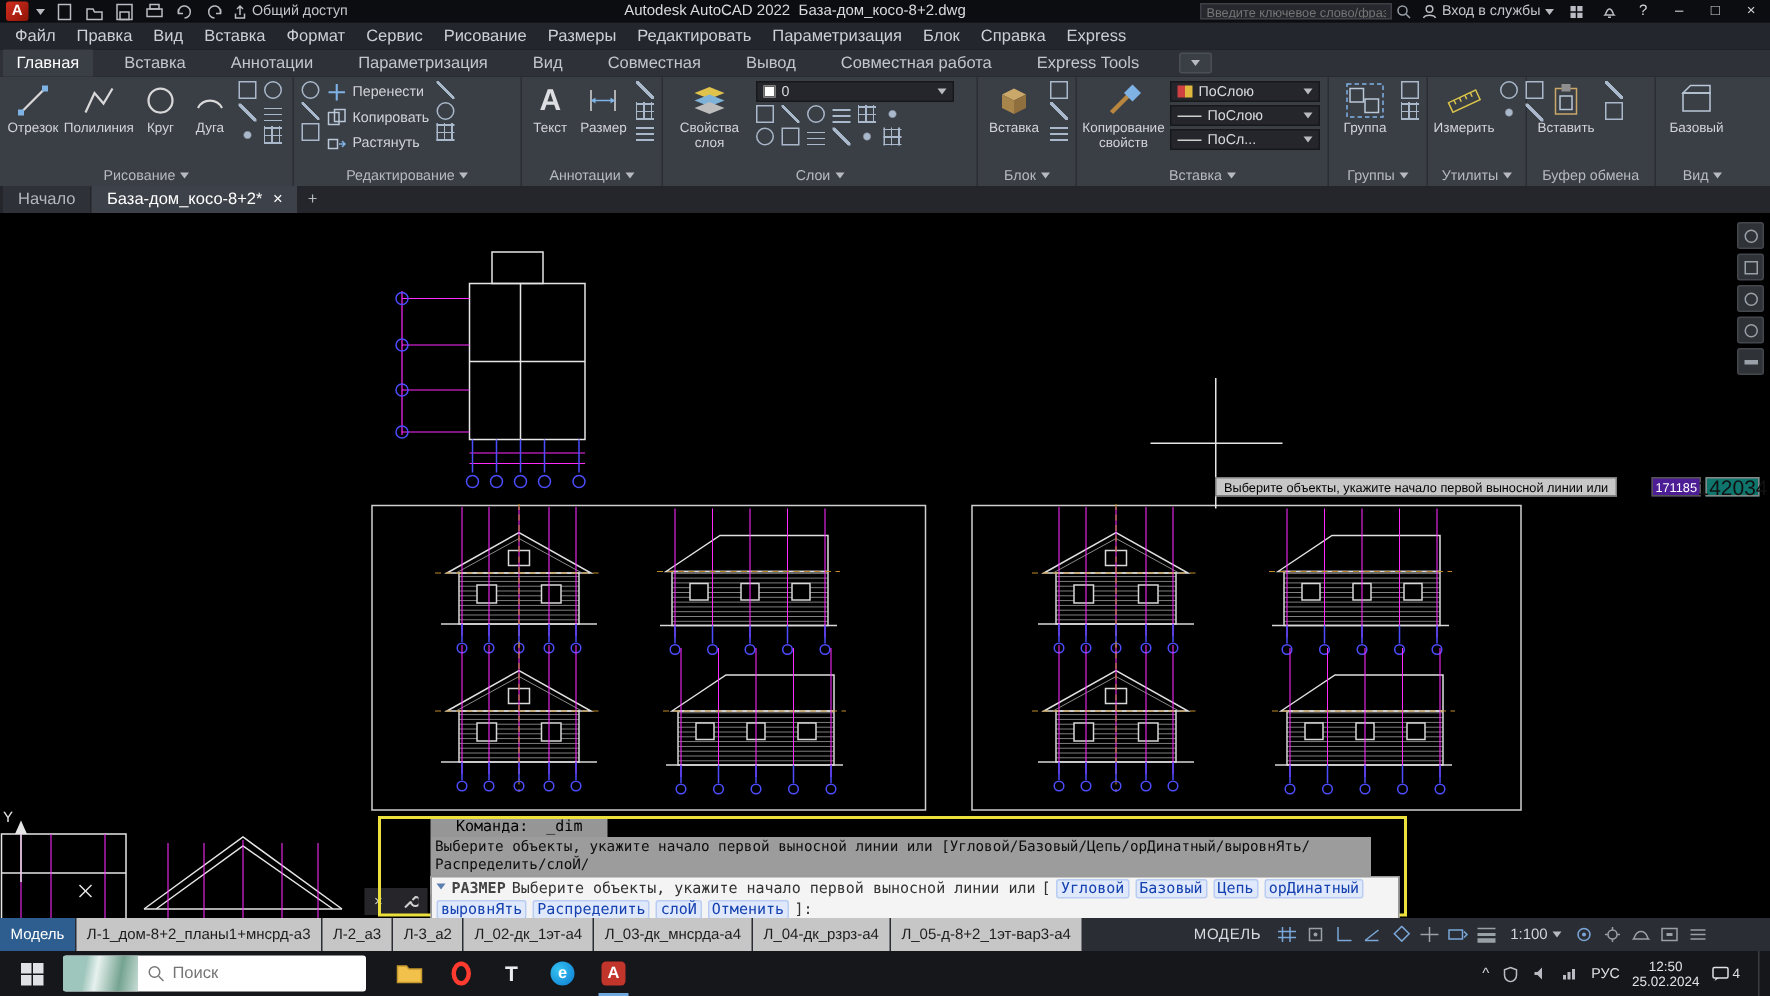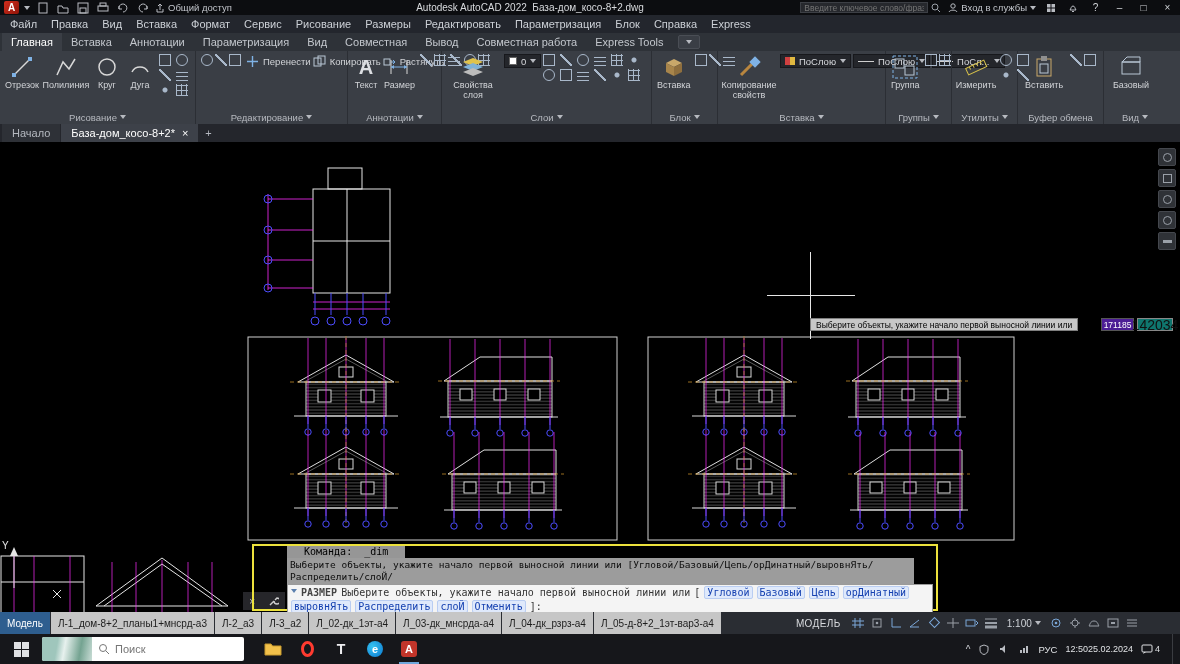--- a/index.html
+++ b/index.html
@@ -22,37 +22,37 @@
  font-size:8.5px;padding:0 3px;font-family:inherit}
 .signin{display:flex;align-items:center;gap:3px}
 .winbtn{width:17px;text-align:center;font-size:10px;color:#d2d5d9}
 .crt{width:0;height:0;border:3px solid transparent;border-top:4px solid #b7bac0;display:inline-block;margin-top:3px}
 
 
 #menubar{top:15px;height:18px;background:#23262d;font-size:11px;color:#ccd0d6;padding:0 3px}
 .menu-item{padding:0 7px;line-height:18px;white-space:nowrap}
 
 
-#ribbontabs{top:33px;height:18px;background:#2e3238;font-size:11px;color:#c3c7cd;padding-left:2px;gap:0}
+#ribbontabs{top:33px;height:18px;background:#2e3238;font-size:11px;color:#c3c7cd;padding-left:2px;gap:12px}
 .rtab{padding:0 9px;line-height:18px;white-space:nowrap}
 .rtab.active{background:#3a3e45;color:#fff}
 .rtab-opt{width:22px;height:14px;margin-left:6px;background:#3a3e45;border:1px solid #4a4e55;border-radius:2px;
  display:flex;align-items:center;justify-content:center}
 
 
 #ribbon{top:51px;height:73px;background:#3a3e45;display:flex;align-items:stretch}
 .panel{border-right:1px solid #2b2e34;display:flex;flex-direction:column;padding-top:2px;flex:0 0 auto}
 .pbody{flex:1;display:flex;gap:5px;padding:1px 5px;align-items:flex-start}
 .plabel{height:14px;display:flex;align-items:center;justify-content:center;font-size:9.5px;color:#b7bac0;gap:3px}
 .bigbtn{display:flex;flex-direction:column;align-items:center;gap:1px;font-size:9px;color:#d2d4d8;
  text-align:center;line-height:9.5px;width:44px}
 .bigbtn.w52{width:52px}
 .bicon{width:26px;height:26px;display:flex;align-items:center;justify-content:center}
 .mrow{display:flex;align-items:center;gap:4px;font-size:9.5px;color:#d2d4d8;height:15px;white-space:nowrap}
-.mcol{display:flex;flex-direction:row;gap:2px}
+.mcol{display:flex;flex-direction:column;gap:2px}
 .migrid{display:grid;gap:3px}
 .mi{width:12px;height:12px;display:flex;align-items:center;justify-content:center}
 .mi.b{border:1px solid #a9b8ca}
 .mi.c{border:1px solid #a9b8ca;border-radius:50%}
 .mi.d{background:linear-gradient(45deg,transparent 44%,#a9b8ca 44%,#a9b8ca 56%,transparent 56%)}
 .mi.l{background:repeating-linear-gradient(0deg,#a9b8ca 0 1px,transparent 1px 4px)}
 .mi.gr{background:repeating-linear-gradient(0deg,#a9b8ca 0 1px,transparent 1px 5px),
  repeating-linear-gradient(90deg,#a9b8ca 0 1px,transparent 1px 5px)}
 .mi.dot{background:radial-gradient(circle,#a9b8ca 0 2px,transparent 3px)}
 .combo{height:14px;background:#24262b;border:1px solid #17181c;display:flex;align-items:center;
@@ -127,21 +127,21 @@
 .opera{width:13px;height:16px;border:3px solid #ff3b30;border-radius:50%}
 .tletter{color:#ededf0;font-weight:bold;font-size:14px}
 .edge{width:16px;height:16px;border-radius:50%;background:radial-gradient(circle at 35% 35%,#35c3f2,#0b79d0);
  color:#fff;font-size:11px;font-weight:bold;display:flex;align-items:center;justify-content:center}
 .acadsq{width:16px;height:16px;background:#c2352a;border-radius:3px;color:#fff;font-size:11px;font-weight:bold;
  display:flex;align-items:center;justify-content:center}
 .tray{margin-left:auto;display:flex;align-items:center;gap:8px;color:#dfe1e4;padding-right:4px}
 .traycaret{font-size:10px;color:#cfd2d6}
 .trayico{width:12px;height:12px;display:flex;align-items:center;justify-content:center}
 .lang{font-size:9.5px}
-.clock{display:flex;flex-direction:row;align-items:center;font-size:9px;line-height:10px}
+.clock{display:flex;flex-direction:column;align-items:center;font-size:9px;line-height:10px}
 .notif{display:flex;align-items:center;gap:2px;font-size:9px;padding-right:4px}
 .desksliver{width:4px;height:30px;border-left:1px solid #3a3c41}
 svg{display:block}
 </style>
 </head>
 <body>
 
 <div id="app">
 
   <div id="titlebar" class="band">

